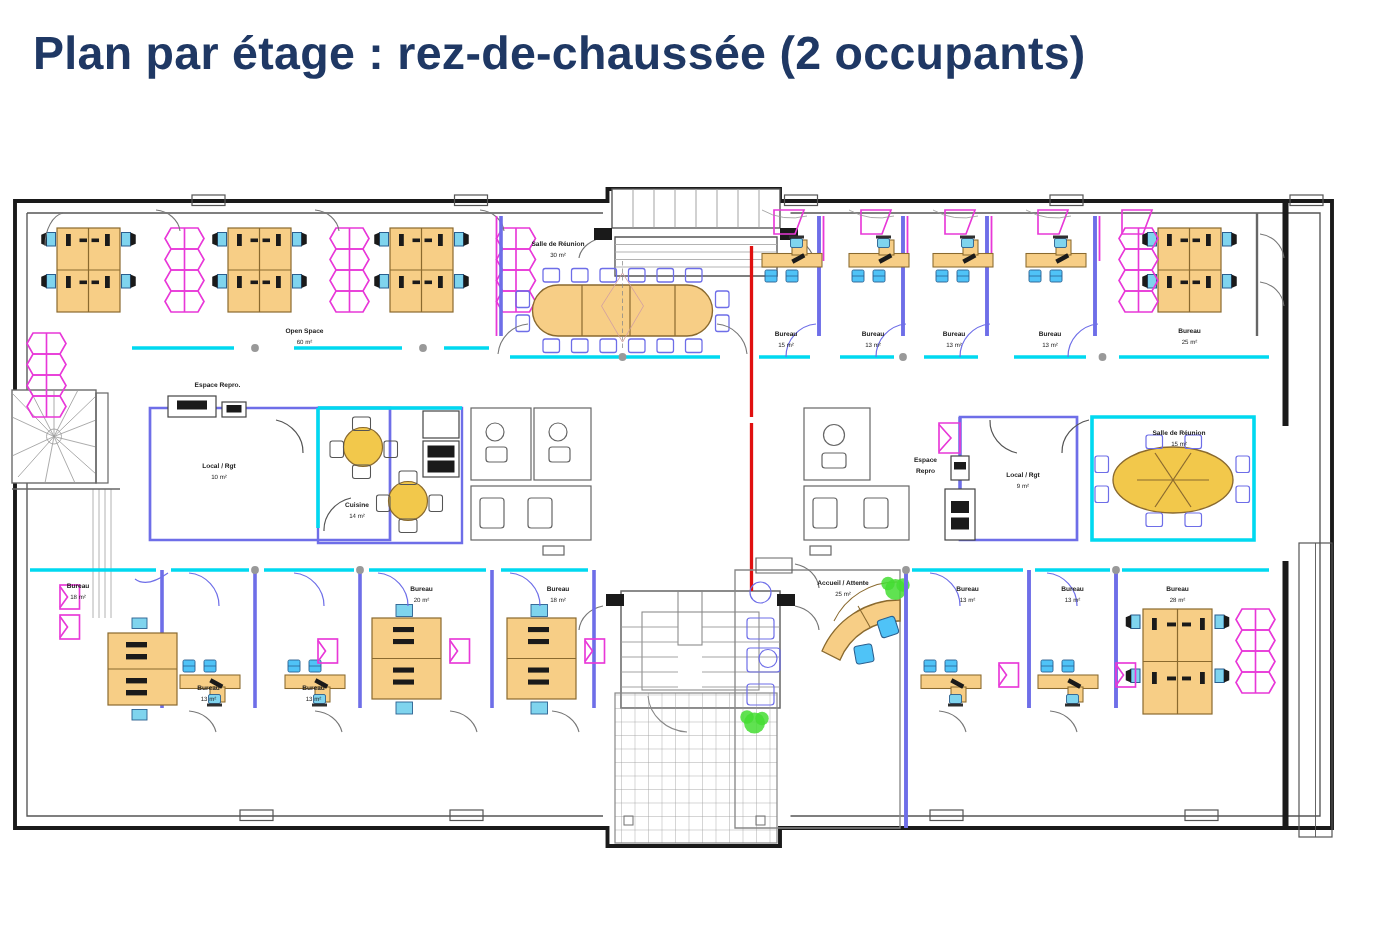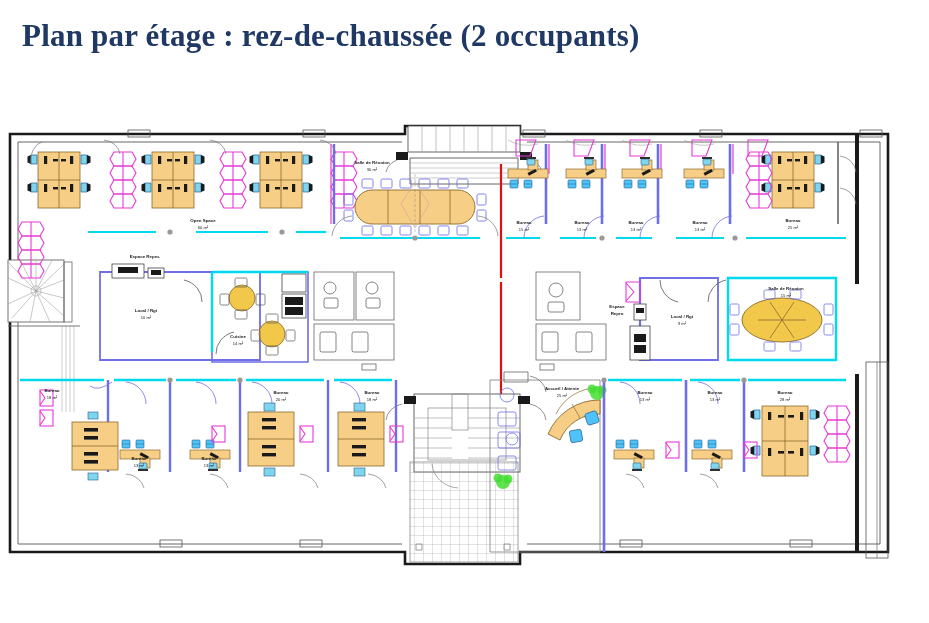--- a/index.html
+++ b/index.html
@@ -2,21 +2,21 @@
 <html><head>
 <meta charset="utf-8">
 <style>
   html,body{margin:0;padding:0;}
   body{
     width:929px;height:623px;background:#ffffff;
     font-family:"Liberation Sans",sans-serif;overflow:hidden;position:relative;
   }
   #slide-title{
     position:absolute;left:22px;top:18px;width:880px;
-    font-family:Liberation Serif, serif;
+    font-family:Liberation Sans, sans-serif;
     font-size:31px;font-weight:bold;color:#1F3864;letter-spacing:.2px;
     white-space:nowrap;
   }
   #plan-wrap{position:absolute;left:0px;top:112px;width:929px;height:460px;}
   #plan-svg{display:block;width:929px;height:460px;}
   .lbl{font-family:"Liberation Sans",sans-serif;font-size:4.4px;fill:#222;
        text-anchor:middle;font-weight:bold;}
   .lbl2{font-family:"Liberation Sans",sans-serif;font-size:4.1px;fill:#222;
        text-anchor:middle;}
 </style>

